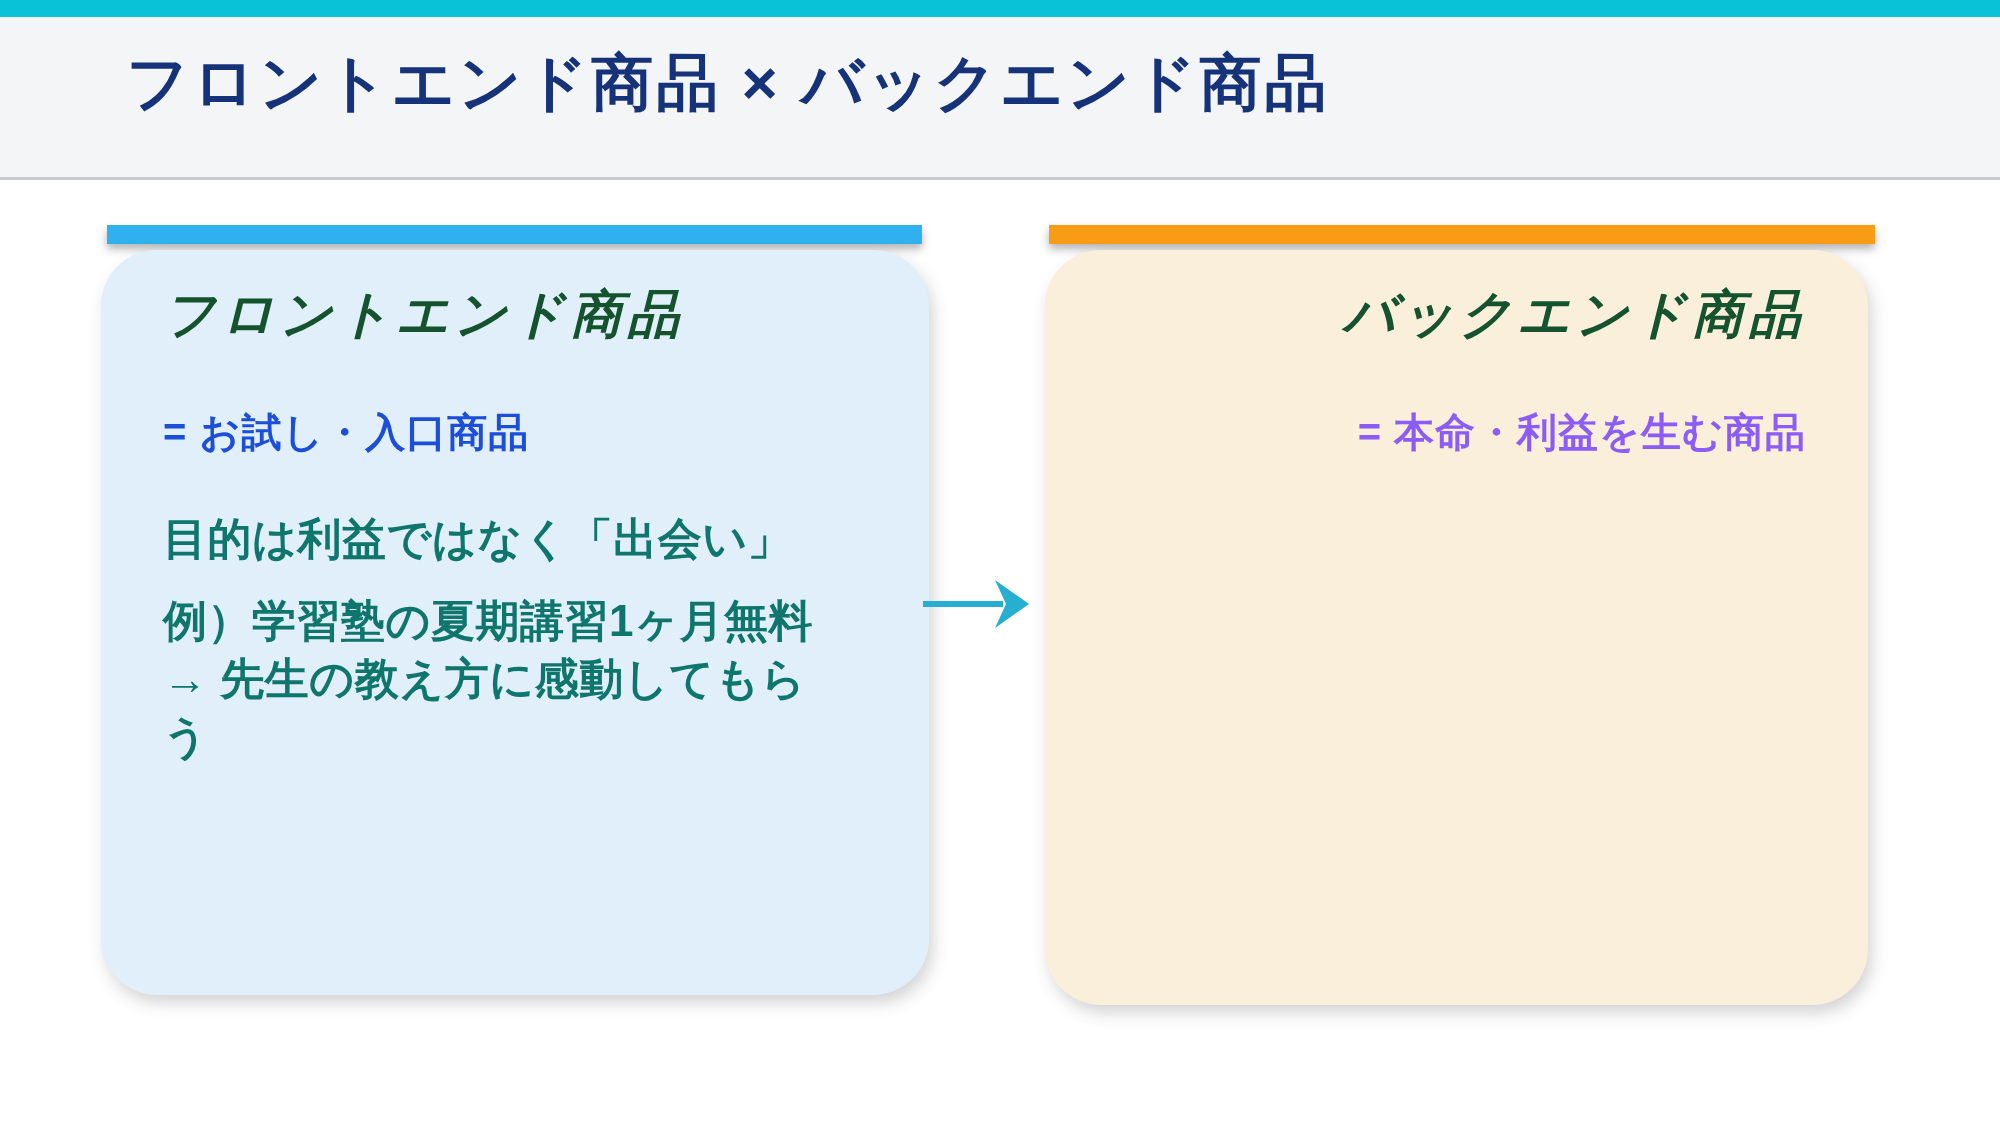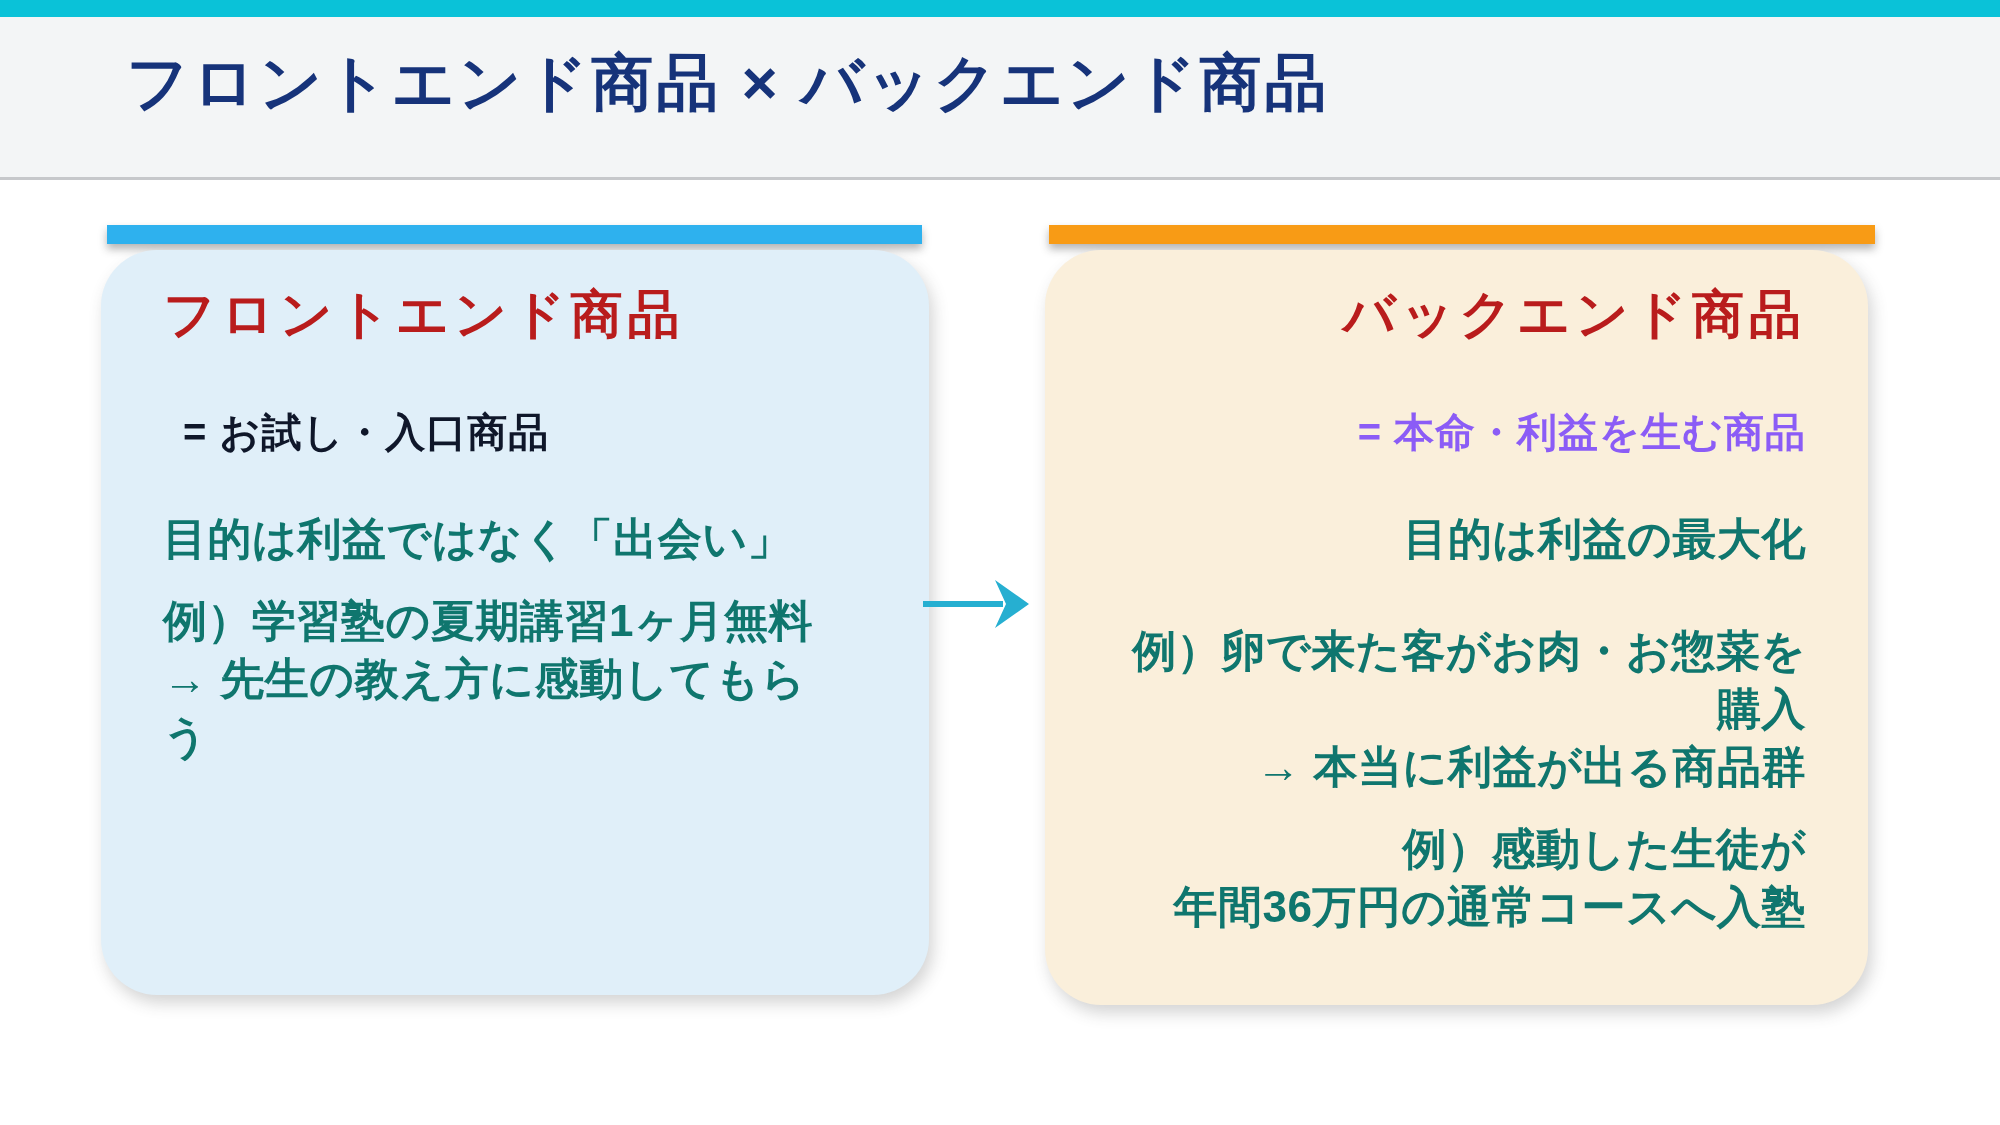--- a/index.html
+++ b/index.html
@@ -58,29 +58,30 @@
   .card-backend {
     left: 1045px; width: 823px; height: 755px;
     background: #faefdb;
     text-align: right;
   }
   .card-title {
     margin: 0;
     font-size: 52px;
     line-height: 60px;
     letter-spacing: 5px;
-    color: #b91c1c;
+    color: #14532d;
+    font-style: italic;
   }
   .card-subtitle {
     margin-top: 64px;
     font-size: 40px;
     line-height: 48px;
     letter-spacing: 1px;
   }
-  .subtitle-frontend { color: #0f172a; margin-left: 20px; }
+  .subtitle-frontend { color: #1d4ed8; }
   .subtitle-backend  { color: #8b5cf6; }
   .card-body p {
     margin: 54px 0 0 0;
     font-size: 44px;
     line-height: 58px;
     letter-spacing: 0.5px;
     color: #0f766e;
     white-space: pre-line;
   }
   .card-body p:last-child { margin-top: 24px; }
@@ -117,23 +118,15 @@
   <svg class="flow-arrow" viewBox="0 0 130 60">
     <line x1="18" y1="30" x2="98" y2="30" stroke="#26afd1" stroke-width="6"></line>
     <path d="M 90 6 L 124 30 L 90 54 L 101 30 Z" fill="#26afd1"></path>
   </svg>
 
   <div class="accent-bar bar-backend"></div>
 
   <section class="card card-backend">
     <h2 class="card-title">バックエンド商品</h2>
     <div class="card-subtitle subtitle-backend">= 本命・利益を生む商品</div>
-    <div class="card-body">
-      <p>目的は利益の最大化</p>
-      <p>例）卵で来た客がお肉・お惣菜を
-購入
-→ 本当に利益が出る商品群</p>
-      <p>例）感動した生徒が
-年間36万円の通常コースへ入塾</p>
-    </div>
   </section>
 
 </div>
 
 </body></html>

